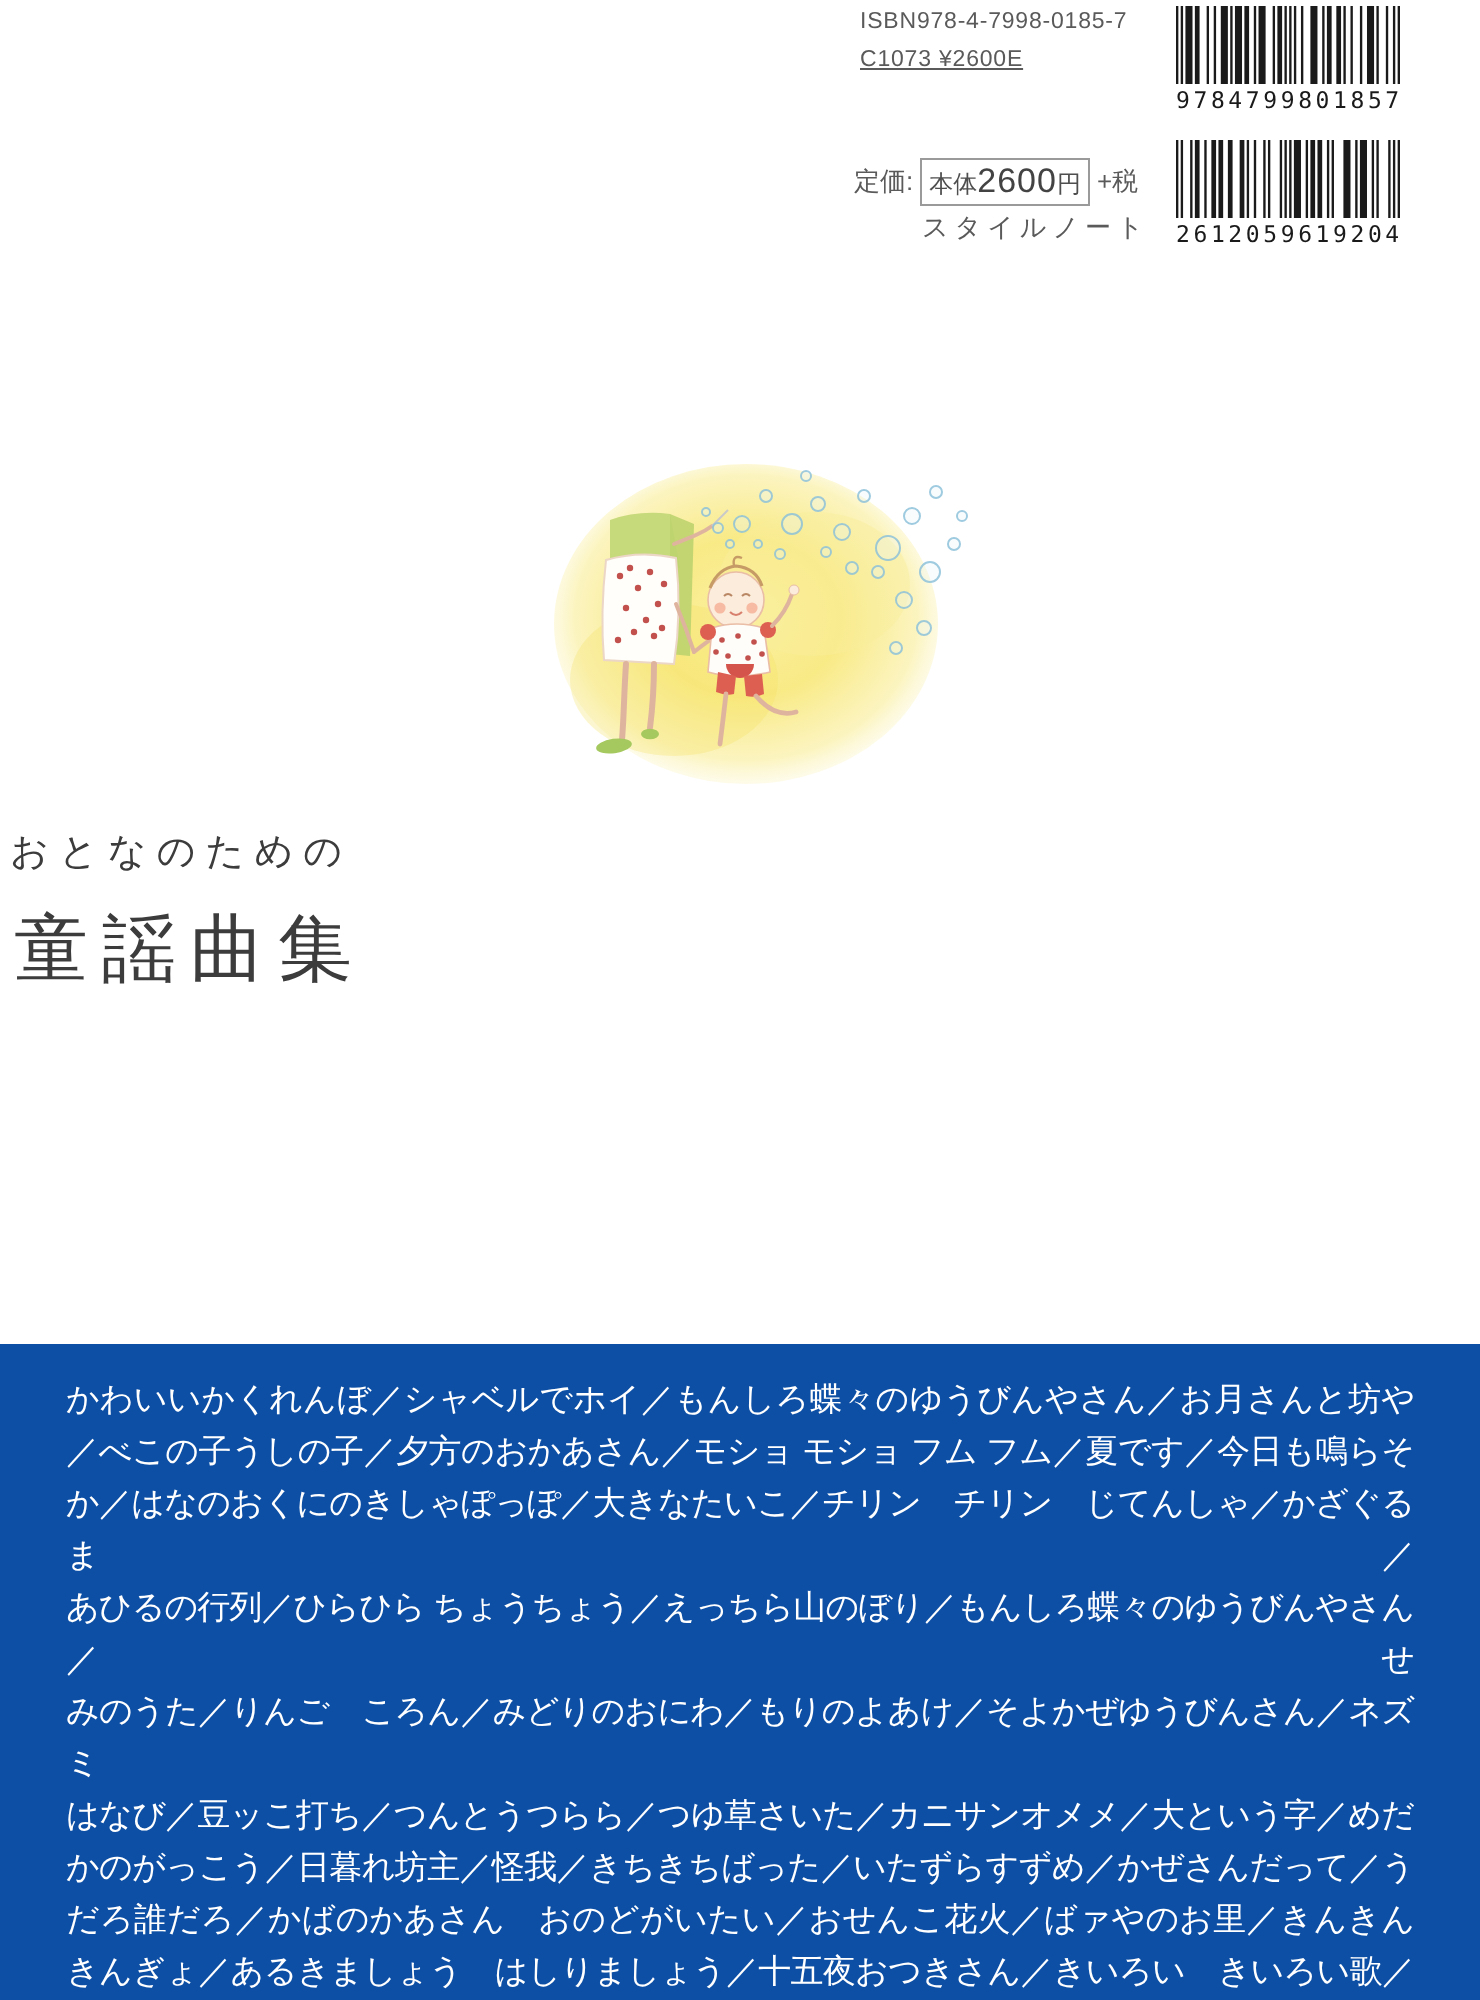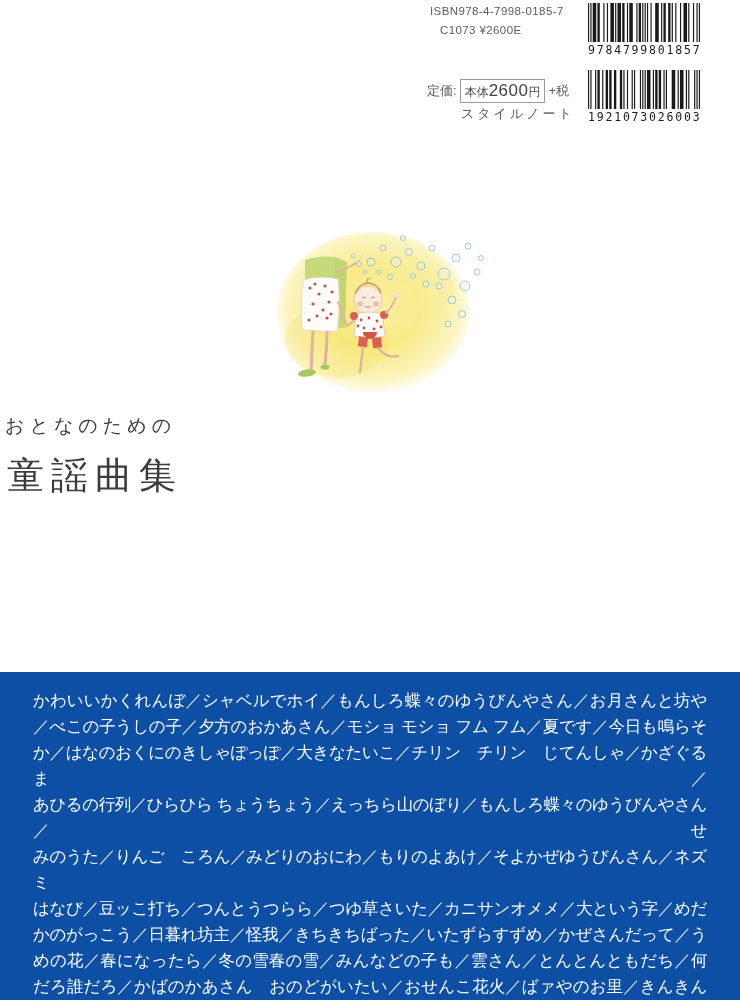--- a/index.html
+++ b/index.html
@@ -1,21 +1,21 @@
 <!DOCTYPE html>
 <html><head>
 <meta charset="utf-8">
 <style>
   html,body{margin:0;padding:0;background:#ffffff;}
   .page{position:relative;width:740px;height:1000px;background:#ffffff;overflow:hidden;
         font-family:"Liberation Sans",sans-serif;}
 
   
   .isbn-line{position:absolute;left:430px;top:5px;font-size:11.5px;letter-spacing:.4px;color:#5a5a5a;}
-  .ccode-line{position:absolute;left:440px;top:24px;font-size:11.5px;letter-spacing:.4px;color:#5a5a5a;}
+  .ccode-line{position:absolute;left:430px;top:24px;font-size:11.5px;letter-spacing:.4px;color:#5a5a5a;text-decoration:underline;}
   .price-row{position:absolute;left:427px;top:79px;display:flex;align-items:center;color:#5a5a5a;font-size:13px;}
   .price-box{display:inline-flex;align-items:baseline;border:1px solid #9a9a9a;padding:1px 4px;margin:0 3px;color:#4e4e4e;justify-content:space-between;}
   .price-box .amt{font-size:17px;letter-spacing:.5px;color:#434343;}
   .price-box .sm{font-size:12px;}
   .publisher{position:absolute;left:461px;top:105px;font-size:13px;letter-spacing:3px;color:#5a5a5a;}
 
   .barcode{position:absolute;left:588px;width:120px;}
   .barcode.first{top:3px;}
   .barcode.second{top:70px;}
   .bars{width:112px;height:39px;}
@@ -126,21 +126,21 @@
             <rect x="76" y="0" width="1" height="100"></rect>
             <rect x="78" y="0" width="3" height="100"></rect>
             <rect x="83" y="0" width="1" height="100"></rect>
             <rect x="85" y="0" width="1" height="100"></rect>
             <rect x="90" y="0" width="1" height="100"></rect>
             <rect x="92" y="0" width="1" height="100"></rect>
             <rect x="94" y="0" width="1" height="100"></rect>
           </g>
         </svg>
       </div>
-    <div class="bar-digits">1921073026003</div>
+    <div class="bar-digits">2612059619204</div>
   </div>
 
   <svg class="illo" viewBox="0 0 236 186" xmlns="http://www.w3.org/2000/svg">
     <defs>
       <radialGradient id="blob" cx="50%" cy="48%" r="62%">
         <stop offset="0%" stop-color="#fbf0a2"></stop>
         <stop offset="40%" stop-color="#f8e97f" stop-opacity="0.95"></stop>
         <stop offset="72%" stop-color="#fbf2b4" stop-opacity="0.85"></stop>
         <stop offset="100%" stop-color="#ffffff" stop-opacity="0"></stop>
       </radialGradient>
@@ -248,19 +248,18 @@
   </div>
 
   <div class="song-band">
     <div class="song-line">かわいいかくれんぼ／シャベルでホイ／もんしろ蝶々のゆうびんやさん／お月さんと坊や</div>
     <div class="song-line">／べこの子うしの子／夕方のおかあさん／モショ モショ フム フム／夏です／今日も鳴らそ</div>
     <div class="song-line">か／はなのおくにのきしゃぽっぽ／大きなたいこ／チリン　チリン　じてんしゃ／かざぐるま／</div>
     <div class="song-line">あひるの行列／ひらひら ちょうちょう／えっちら山のぼり／もんしろ蝶々のゆうびんやさん／せ</div>
     <div class="song-line">みのうた／りんご　ころん／みどりのおにわ／もりのよあけ／そよかぜゆうびんさん／ネズミ</div>
     <div class="song-line">はなび／豆ッこ打ち／つんとうつらら／つゆ草さいた／カニサンオメメ／大という字／めだ</div>
     <div class="song-line">かのがっこう／日暮れ坊主／怪我／きちきちばった／いたずらすずめ／かぜさんだって／う</div>
-    <div class="song-line">めの花／春になったら／冬の雪春の雪／みんなどの子も／雲さん／とんとんともだち／何</div>
     <div class="song-line">だろ誰だろ／かばのかあさん　おのどがいたい／おせんこ花火／ばァやのお里／きんきん</div>
     <div class="song-line">きんぎょ／あるきましょう　はしりましょう／十五夜おつきさん／きいろい　きいろい歌／くり</div>
 
   </div>
 
 </div>
 
 </body></html>

